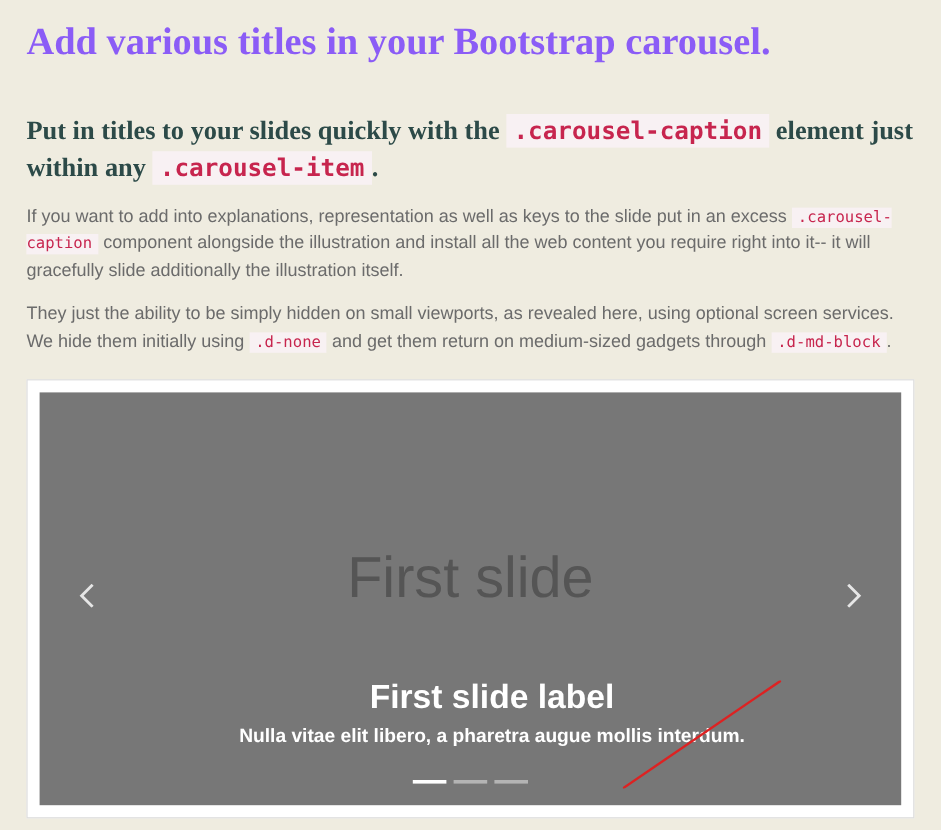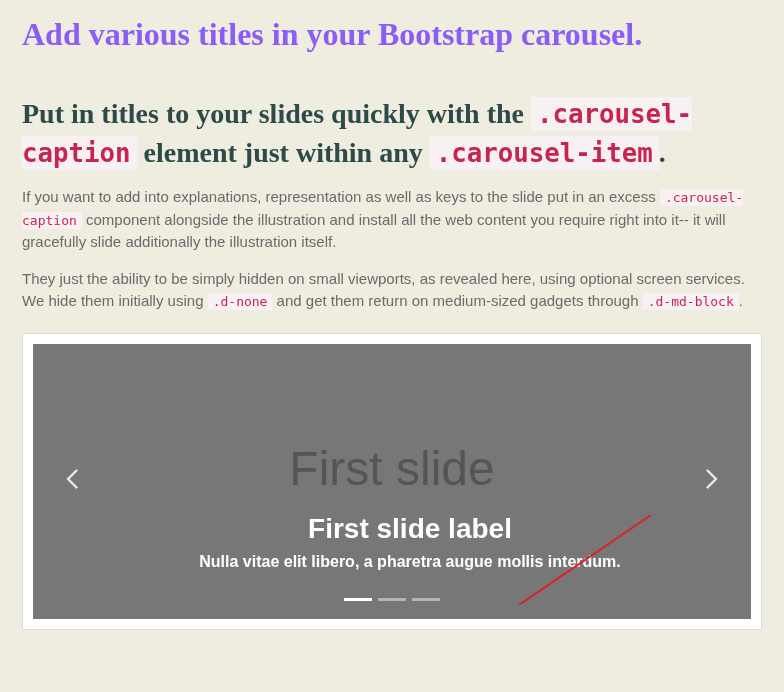--- a/index.html
+++ b/index.html
@@ -11,21 +11,21 @@
     color: #333;
   }
   h2.page-title {
     font-size: 32px;
     font-weight: bold;
     color: #8b5cf6;
     margin-bottom: 20px;
     line-height: 1.25;
   }
   h3.subheading {
-    font-size: 28px;
+    font-size: 22px;
     font-weight: bold;
     color: #2c4a48;
     line-height: 1.4;
     margin-bottom: 14px;
     margin-top: 40px;
   }
   .code-pink {
     font-family: Consolas, Monaco, monospace;
     background: #f8f1f3;
     color: #c7254e;
@@ -49,21 +49,21 @@
   }
   .carousel-wrap {
     background: #fff;
     border: 1px solid #ddd;
     padding: 10px;
     margin-top: 20px;
   }
   .carousel {
     position: relative;
     background: #777;
-    height: 275px;
+    height: 344px;
     width: 100%;
     overflow: hidden;
   }
   .slide-placeholder {
     position: absolute;
     top: 45%;
     left: 50%;
     transform: translate(-50%, -50%);
     font-family: -apple-system, Arial, sans-serif;
     font-size: 48px;

